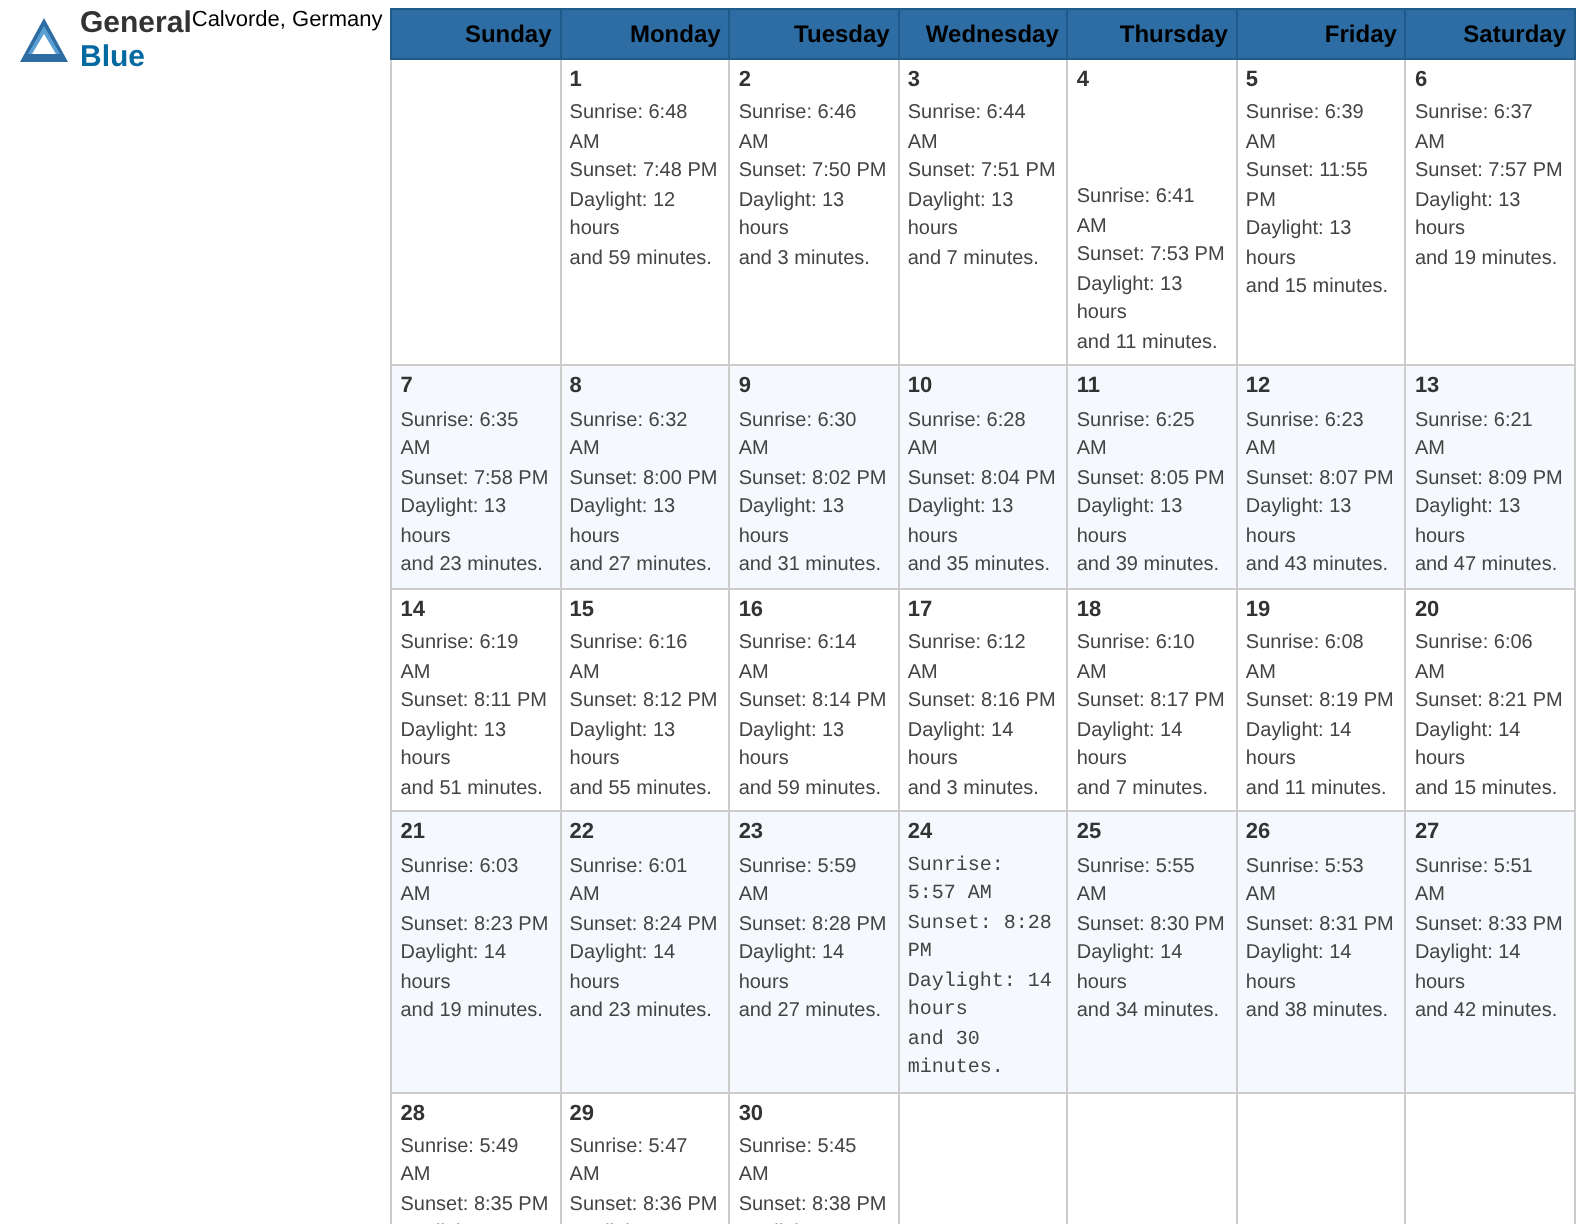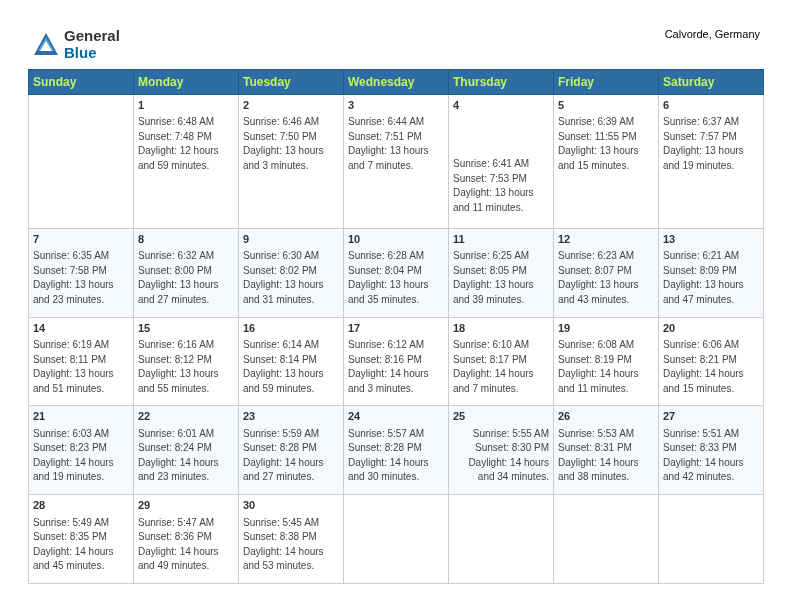--- a/index.html
+++ b/index.html
@@ -6,23 +6,22 @@
     body {
       width: 792px;
       height: 612px;
       font-family: Arial, sans-serif;
       background: #fff;
       overflow: hidden;
     }
     .page {
       width: 792px;
       height: 612px;
-      padding: 28px;
+      padding: 4px;
       display: flex;
-      flex-direction: column;
     }
     .header {
       display: flex;
       justify-content: space-between;
       align-items: flex-start;
       margin-bottom: 8px;
       padding: 0 4px;
     }
     .logo {
       display: flex;
@@ -62,25 +61,25 @@
     }
     .calendar {
       flex: 1;
       border: 1px solid #ccc;
       border-collapse: collapse;
       width: 100%;
       table-layout: fixed;
     }
     .calendar th {
       background: #2e6da4;
-      color: #bef264;
+      color: #000000;
       font-size: 12px;
       font-weight: bold;
       padding: 5px 4px;
-      text-align: left;
+      text-align: right;
       border: 1px solid #1e5a8a;
     }
     .calendar td {
       border: 1px solid #ccc;
       vertical-align: top;
       padding: 3px 4px;
       font-size: 9.5px;
       color: #333;
       line-height: 1.4;
       height: 80px;
@@ -309,28 +308,28 @@
           </td>
           <td>
             <span class="day-number">23</span>
             <div class="day-info" style="white-space: pre-line;">Sunrise: 5:59 AM
 Sunset: 8:28 PM
 Daylight: 14 hours
 and 27 minutes.</div>
           </td>
           <td>
             <span class="day-number">24</span>
-            <div class="day-info" style="white-space: pre-line;">Sunrise: 5:57 AM
+            <div class="day-info" style="white-space: pre-line; font-family: Liberation Mono, monospace;">Sunrise: 5:57 AM
 Sunset: 8:28 PM
 Daylight: 14 hours
 and 30 minutes.</div>
           </td>
           <td>
             <span class="day-number">25</span>
-            <div class="day-info" style="white-space: pre-line; text-align: right;">Sunrise: 5:55 AM
+            <div class="day-info" style="white-space: pre-line;">Sunrise: 5:55 AM
 Sunset: 8:30 PM
 Daylight: 14 hours
 and 34 minutes.</div>
           </td>
           <td>
             <span class="day-number">26</span>
             <div class="day-info" style="white-space: pre-line;">Sunrise: 5:53 AM
 Sunset: 8:31 PM
 Daylight: 14 hours
 and 38 minutes.</div>

